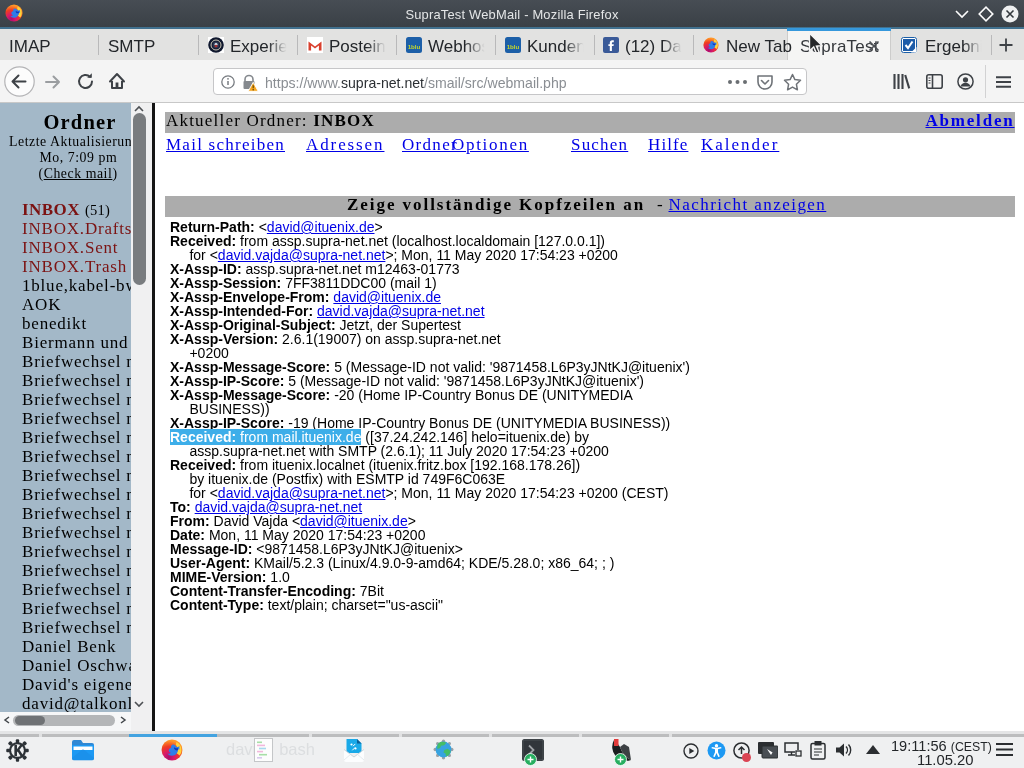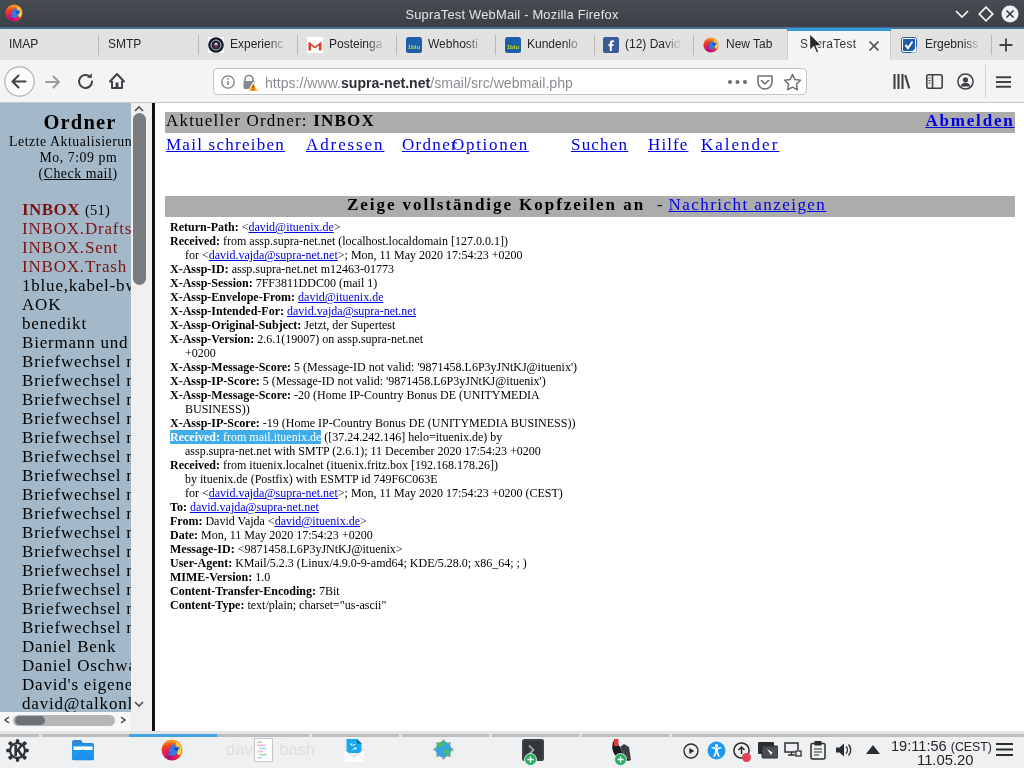--- a/index.html
+++ b/index.html
@@ -4,48 +4,48 @@
 html,body{width:1024px;height:768px;overflow:hidden;background:#fff;font-family:"Liberation Sans",sans-serif}
 #root{position:absolute;left:0;top:0;width:1024px;height:768px}
 .ab{position:absolute}
 
 #titlebar{left:0;top:0;width:1024px;height:27px;background:linear-gradient(#474d54,#3a4046)}
 #title{left:0;top:6.5px;width:1024px;text-align:center;font-size:12.9px;color:#e4e6e7;letter-spacing:.2px}
 #accent{left:0;top:26.5px;width:1024px;height:2px;background:#41718f}
 
 #tabbar{left:0;top:28.5px;width:1024px;height:31.5px;background:#e2e2e1}
 .tabsep{top:35px;width:1px;height:20px;background:#b9b9ba}
-.tabtxt{top:37px;font-size:12px;color:#23262a;white-space:nowrap}
+.tabtxt{top:37px;font-size:17px;color:#23262a;white-space:nowrap}
 .fade{top:30px;width:22px;height:29px;background:linear-gradient(90deg,rgba(226,226,225,0),#e2e2e1 85%)}
 .ticon{top:37px;width:16px;height:16px}
 #activetab{left:787px;top:28.5px;width:104px;height:31.5px;background:#f5f5f4;border-left:1px solid #cccccb;border-right:1px solid #cccccb}
 #activeline{left:787px;top:28px;width:104px;height:3px;background:#3598dc}
 
 #navbar{left:0;top:60px;width:1024px;height:43px;background:#f4f4f4;border-bottom:1px solid #c8c8c8}
 #urlbar{left:213px;top:67.5px;width:594px;height:27.5px;background:#fff;border:1px solid #c6c6c8;border-radius:4px}
 #urltxt{left:265px;top:74.5px;font-size:14.1px;color:#8a8e93;white-space:nowrap}
-#urltxt b{color:#2b2f33;font-weight:bold}
+#urltxt b{color:#2b2f33;font-weight:normal}
 
 #sidebar{left:0;top:103px;width:130.5px;height:608.5px;background:#a3b8c8;overflow:hidden}
 #sbchrome{left:0;top:711.5px;width:130.5px;height:19.5px;background:#f6f7f8}
 #vscroll{left:130.5px;top:103px;width:21.5px;height:628px;background:#f0f0f1}
 #frameline{left:152px;top:103px;width:3px;height:628px;background:#141414}
 #content{left:155px;top:103px;width:869px;height:628px;background:#fff;overflow:hidden}
 #winbottom{left:0;top:731px;width:1024px;height:2.5px;background:#e4e5e6}
 
 .serif{font-family:"Liberation Serif",serif}
 #sbhead{left:0;top:109px;width:160px;text-align:center;font-size:20.5px;font-weight:bold;letter-spacing:1.2px;color:#000}
 .sbsmall{font-size:13.8px;letter-spacing:.55px;color:#000;white-space:nowrap}
 .folder{height:19px;line-height:19px;font-size:17px;letter-spacing:.8px;white-space:nowrap;color:#000}
 .maroon{color:#7c1313}
 
 .bar{left:165px;width:850px;height:21px;background:#acacac}
 .ctext{font-size:17px;letter-spacing:.9px;white-space:nowrap}
 .link{color:#0000e6;text-decoration:underline}
-.mono{font-family:Liberation Serif, serif;font-size:12px;line-height:14px;color:#000}
+.mono{font-family:Liberation Sans, sans-serif;font-size:14px;line-height:14px;color:#000}
 .mono div{white-space:pre;height:14px}
 .mono .link{color:#0000e6}
 .hl{background:#3daee9;color:#fff}
 .hl b{color:#fff}
 
 #taskline{left:0;top:733.5px;width:1024px;height:3px;background:#bcbdbe}
 #taskblue{left:129px;top:733.5px;width:88px;height:3px;background:#43a3e0}
 #taskbar{left:0;top:736.5px;width:1024px;height:31.5px;background:#eff0f1}
 .clock{font-size:14.5px;color:#232629;white-space:nowrap}
 </style></head>
@@ -318,21 +318,21 @@
 <div><b>X-Assp-Intended-For:</b> <span class="link">david.vajda@supra-net.net</span></div>
 <div><b>X-Assp-Original-Subject:</b> Jetzt, der Supertest</div>
 <div><b>X-Assp-Version:</b> 2.6.1(19007) on assp.supra-net.net</div>
 <div>     +0200</div>
 <div><b>X-Assp-Message-Score:</b> 5 (Message-ID not valid: '9871458.L6P3yJNtKJ@ituenix')</div>
 <div><b>X-Assp-IP-Score:</b> 5 (Message-ID not valid: '9871458.L6P3yJNtKJ@ituenix')</div>
 <div><b>X-Assp-Message-Score:</b> -20 (Home IP-Country Bonus DE (UNITYMEDIA</div>
 <div>     BUSINESS))</div>
 <div><b>X-Assp-IP-Score:</b> -19 (Home IP-Country Bonus DE (UNITYMEDIA BUSINESS))</div>
 <div><span class="hl"><b>Received:</b> from mail.ituenix.de</span> ([37.24.242.146] helo=ituenix.de) by</div>
-<div>     assp.supra-net.net with SMTP (2.6.1); 11 December 2020 17:54:23 +0200</div>
+<div>     assp.supra-net.net with SMTP (2.6.1); 11 July 2020 17:54:23 +0200</div>
 <div><b>Received:</b> from ituenix.localnet (ituenix.fritz.box [192.168.178.26])</div>
 <div>     by ituenix.de (Postfix) with ESMTP id 749F6C063E</div>
 <div>     for &lt;<span class="link">david.vajda@supra-net.net</span>&gt;; Mon, 11 May 2020 17:54:23 +0200 (CEST)</div>
 <div><b>To:</b> <span class="link">david.vajda@supra-net.net</span></div>
 <div><b>From:</b> David Vajda &lt;<span class="link">david@ituenix.de</span>&gt;</div>
 <div><b>Date:</b> Mon, 11 May 2020 17:54:23 +0200</div>
 <div><b>Message-ID:</b> &lt;9871458.L6P3yJNtKJ@ituenix&gt;</div>
 <div><b>User-Agent:</b> KMail/5.2.3 (Linux/4.9.0-9-amd64; KDE/5.28.0; x86_64; ; )</div>
 <div><b>MIME-Version:</b> 1.0</div>
 <div><b>Content-Transfer-Encoding:</b> 7Bit</div>

